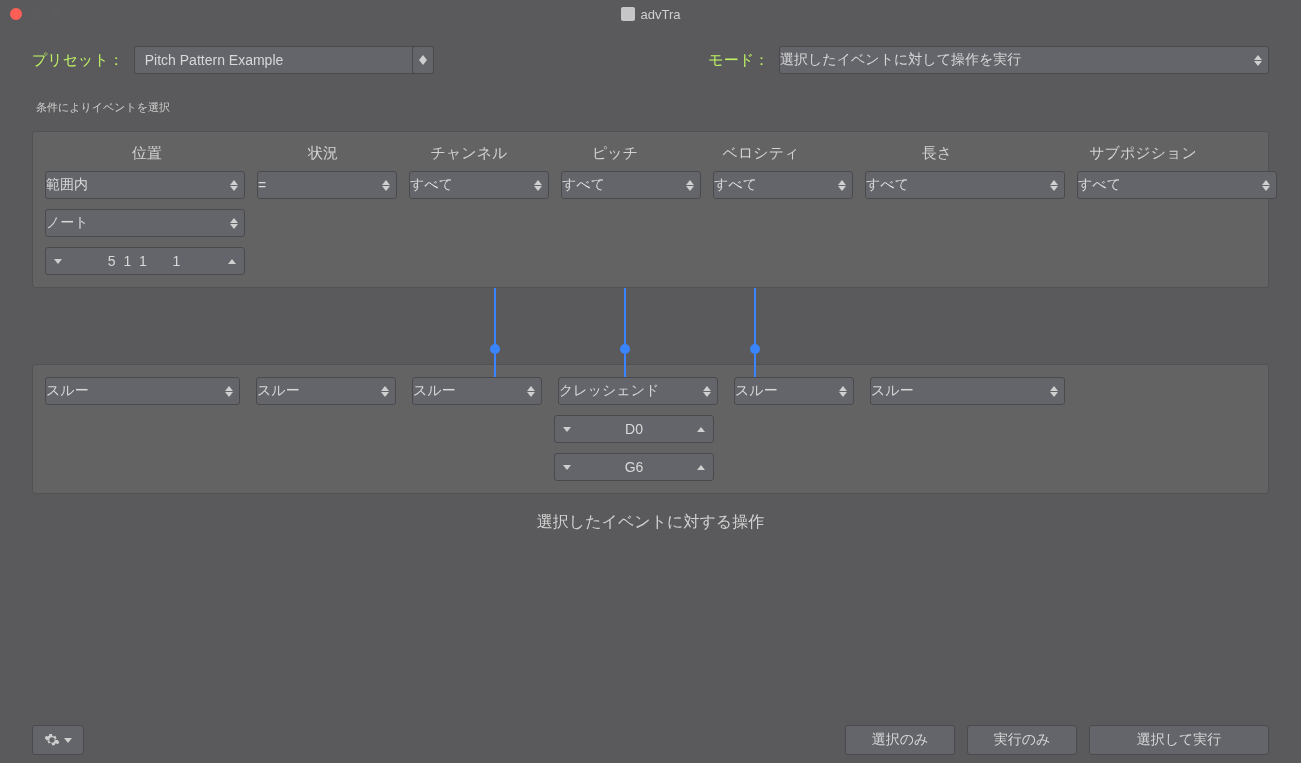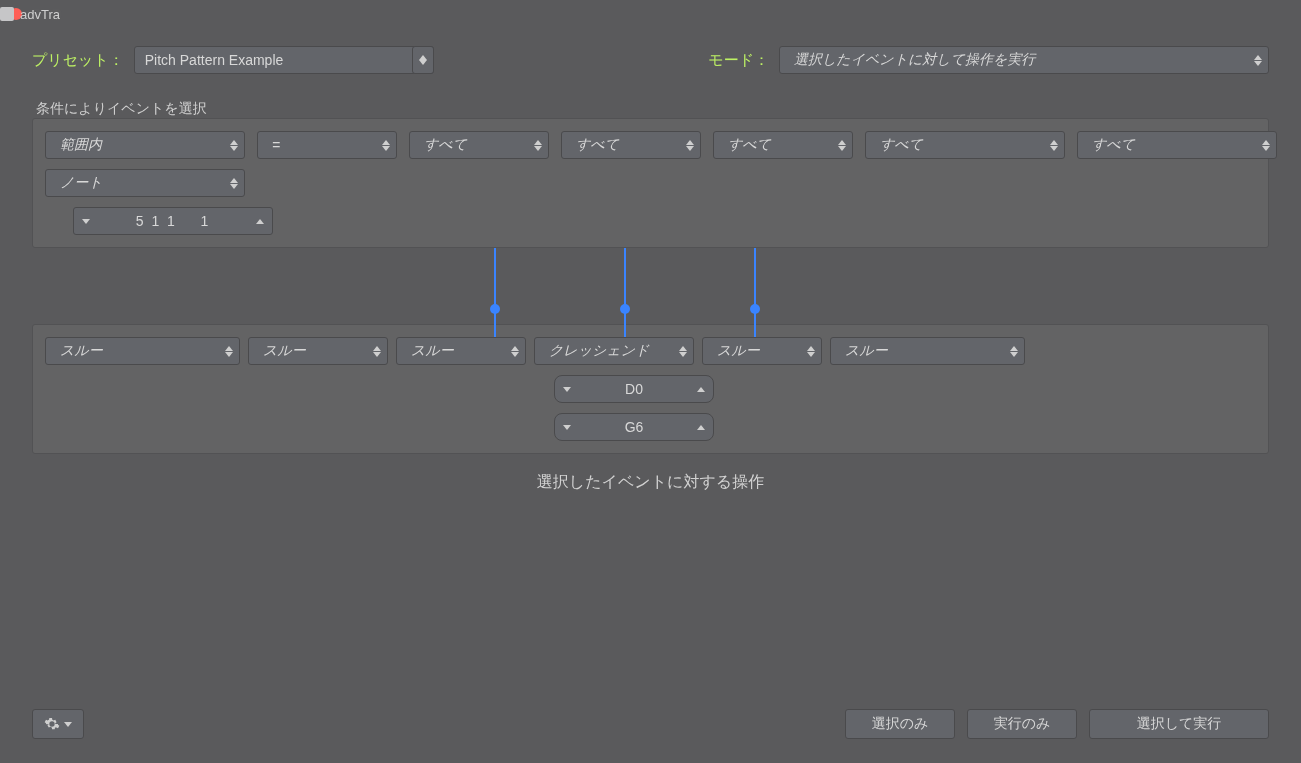--- a/index.html
+++ b/index.html
@@ -44,21 +44,21 @@
   .tl.red { background: #ff5f57; }
   .titlebar .title {
     position: absolute;
     left: 0; right: 0;
     text-align: center;
     font-size: 13px;
     color: #cfcfcf;
     pointer-events: none;
     display: flex;
     align-items: center;
-    justify-content: flex-start;
+    justify-content: center;
     gap: 6px;
   }
   .title-icon {
     width: 14px; height: 14px;
     background: #c6c6c8;
     border-radius: 2px;
     display: inline-block;
   }
 
   .content {
@@ -98,22 +98,21 @@
     border: 1px solid #4a4a4c;
     border-radius: 3px;
     background: var(--control);
     display: flex;
     flex-direction: column;
     align-items: center;
     justify-content: center;
   }
 
   .select {
-    padding: 0 26px 0 14px;
-    font-style: italic;
+    padding: 0 26px 0 0;
   }
   .updown {
     position: absolute;
     right: 6px; top: 0; bottom: 0;
     display: flex;
     flex-direction: column;
     align-items: center;
     justify-content: center;
     gap: 1px;
     color: #cfcfcf;
@@ -133,23 +132,23 @@
   }
   .spinner .val {
     flex: 1;
     text-align: center;
     letter-spacing: 2px;
     white-space: pre;
   }
 
   
   .section-title {
-    font-size: 14px;
+    font-size: 11px;
     color: #d0d0d0;
-    margin: 0 0 0 4px;
+    margin: 0 0 16px 4px;
   }
   .panel {
     background: var(--panel);
     border: 1px solid #525254;
     border-radius: 3px;
     padding: 12px;
   }
 
   
   .cond-headers {
@@ -171,21 +170,20 @@
   .cond-row2 {
     display: grid;
     grid-template-columns: 200px 140px;
     gap: 6px;
     margin-bottom: 10px;
   }
   .cond-row3 {
     display: grid;
     grid-template-columns: 200px;
     gap: 6px;
-    margin-left: 28px;
   }
 
   
   .slider-zone {
     height: 70px;
     position: relative;
     margin: 6px 0 0 0;
   }
   .slider {
     position: absolute;
@@ -200,46 +198,46 @@
     left: -4px;
     top: 56px;
     width: 10px; height: 10px;
     border-radius: 50%;
     background: var(--accent);
   }
 
   
   .ops-row {
     display: flex;
-    gap: 8px;
+    gap: 16px;
     margin-bottom: 10px;
   }
   .ops-row .select { width: 195px; }
   .ops-row .select.narrow { width: 160px; }
   .ops-row .select.med { width: 120px; }
 
   .pitch-spinners {
     margin-left: 509px;
     display: flex;
     flex-direction: column;
     gap: 10px;
   }
-  .pitch-spinners .spinner { width: 160px; border-radius: 8px; }
+  .pitch-spinners .spinner { width: 160px; }
 
   .ops-caption {
     text-align: center;
     margin-top: 18px;
     color: #d2d2d2;
     font-size: 16px;
   }
 
   
   .footer {
     position: absolute;
-    left: 32px; right: 32px; bottom: 24px;
+    left: 32px; right: 32px; bottom: 8px;
     display: flex;
     align-items: center;
     gap: 12px;
   }
   .footer .spacer { flex: 1; }
   .gear-btn {
     width: 52px; height: 30px;
     background: var(--control);
     border: 1px solid #4a4a4c;
     border-radius: 3px;
@@ -299,20 +297,29 @@
         <svg width="8" height="5">
             <polygon points="0,0 8,0 4,5" fill="#cfcfcf"></polygon>
           </svg>
       </div>
     </div>
   </div>
 
   <div class="section-title">条件によりイベントを選択</div>
   <div class="panel">
 
+    <div class="cond-headers">
+      <div>位置</div>
+      <div>状況</div>
+      <div>チャンネル</div>
+      <div>ピッチ</div>
+      <div>ベロシティ</div>
+      <div>長さ</div>
+      <div>サブポジション</div>
+    </div>
 
     <div class="cond-row">
       <div class="select">
         <span>範囲内</span>
         <div class="updown">
             <svg width="8" height="5">
               <polygon points="4,0 8,5 0,5" fill="#cfcfcf"></polygon>
             </svg>
             <svg width="8" height="5">
               <polygon points="0,0 8,0 4,5" fill="#cfcfcf"></polygon>

